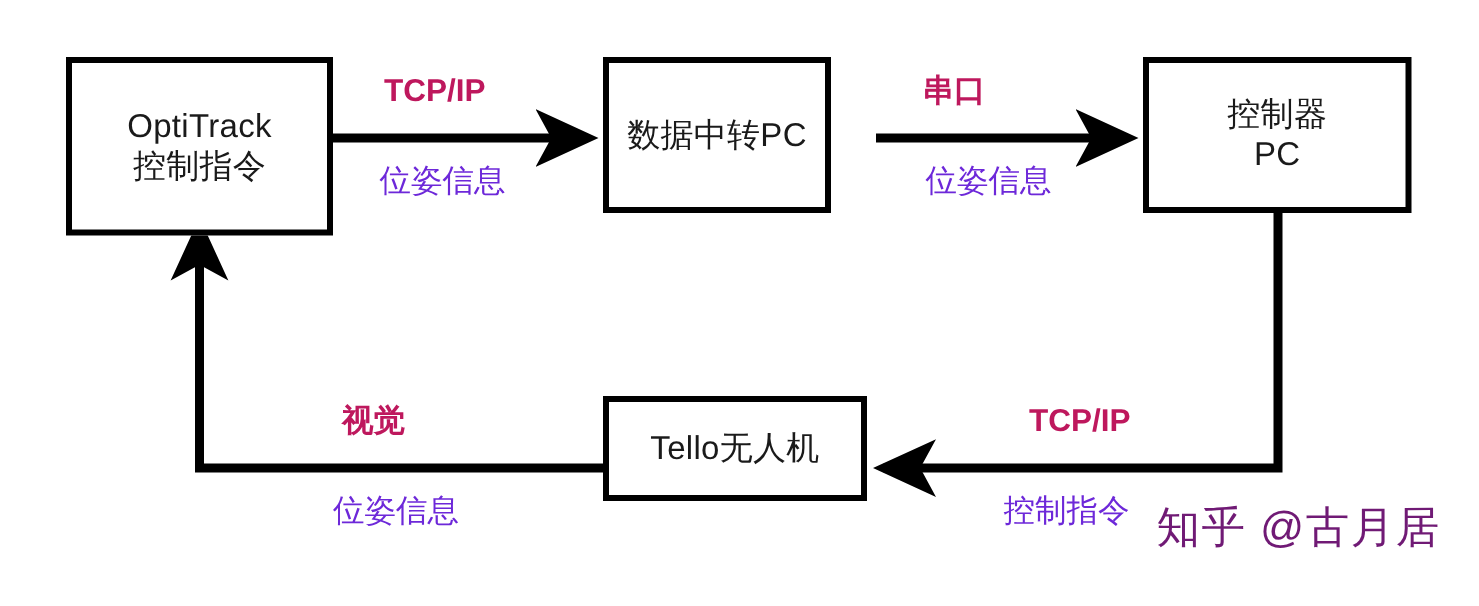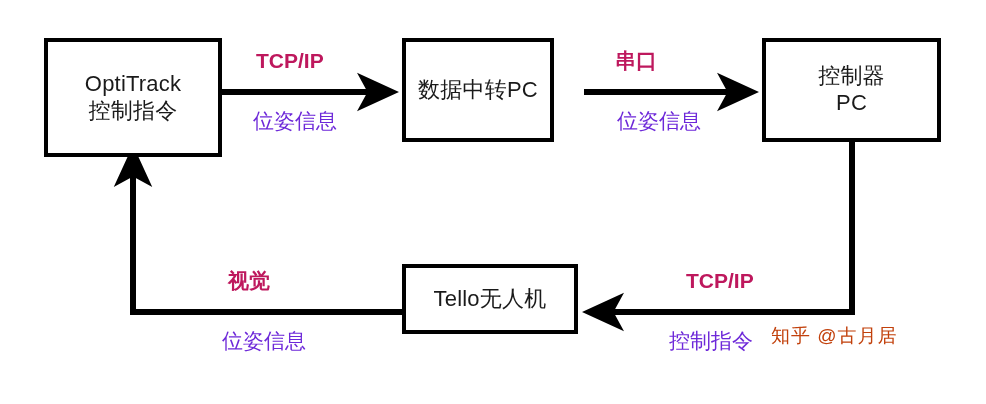--- a/index.html
+++ b/index.html
@@ -52,24 +52,24 @@
     color: #be185d;
     font-weight: 700;
   }
   .edge-label.payload {
     color: #6d28d9;
     font-weight: 400;
   }
   #watermark {
     position: absolute;
     left: 771px;
-    top: 326px;
-    font-size: 19px;
+    top: 338px;
+    font-size: 29px;
     line-height: 1;
-    color: #c2410c;
+    color: #701a75;
     white-space: nowrap;
     letter-spacing: 1px;
     user-select: none;
   }
 </style>
 </head>
 <body>
 
 <div id="diagram-root">
 

